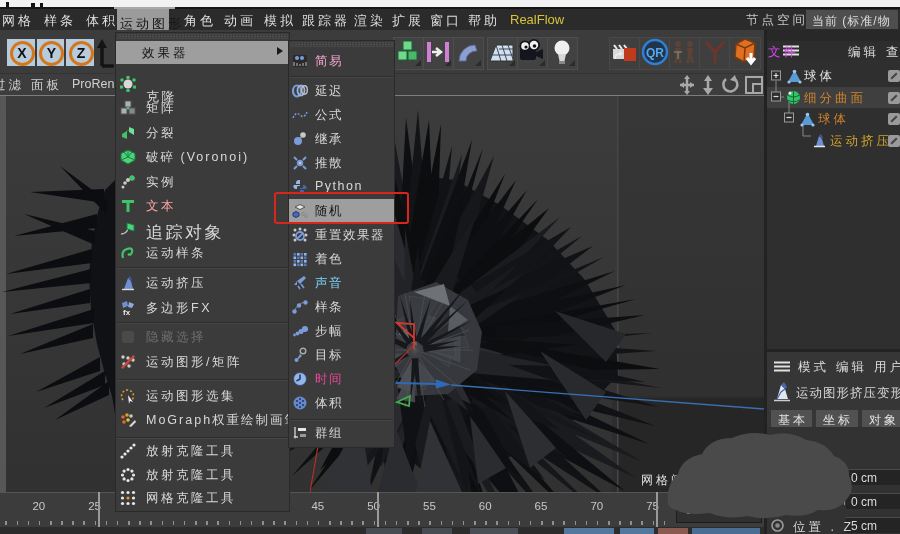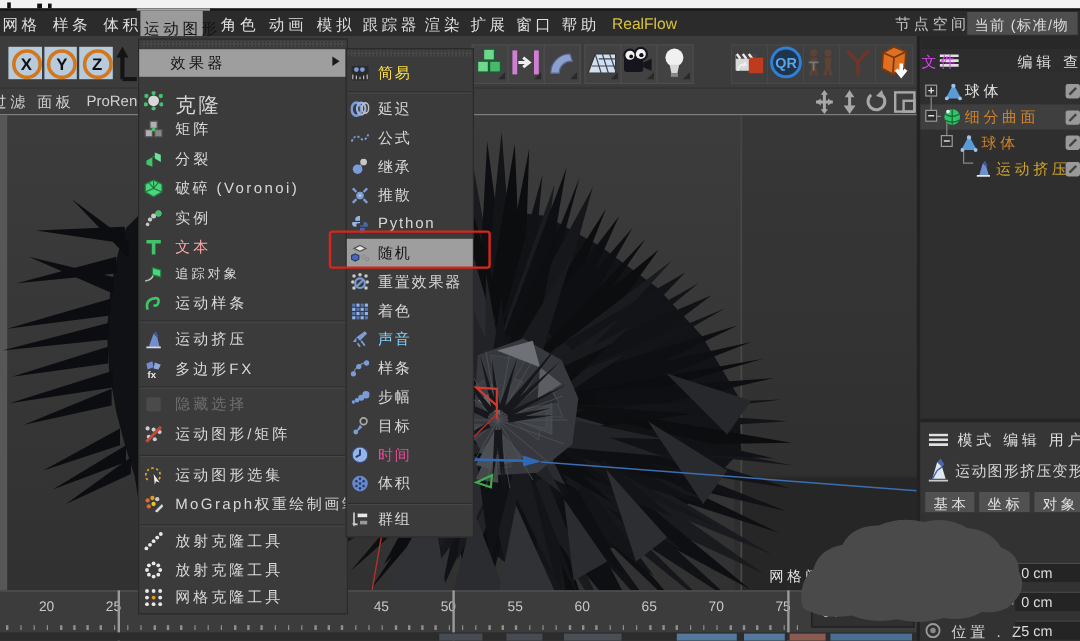--- a/index.html
+++ b/index.html
@@ -561,21 +561,21 @@
 <div class="abs" style="left:277px;top:47px;width:0;height:0;border-left:6px solid #1a1a1a;border-top:4.5px solid transparent;border-bottom:4.5px solid transparent;z-index:52"></div>
 <svg class="abs" style="left:120px;top:76.0px;z-index:52" width="16" height="16" viewBox="0 0 16 16">
       <circle cx="8" cy="8" r="4.5" fill="#d8d8d8"></circle>
       <circle cx="8" cy="1.5" r="1.8" fill="#3fc46a"></circle>
       <circle cx="1.5" cy="11" r="1.8" fill="#3fc46a"></circle>
       <circle cx="14.5" cy="11" r="1.8" fill="#3fc46a"></circle>
       <circle cx="8" cy="14.5" r="1.8" fill="#3fc46a"></circle>
       <circle cx="2" cy="4" r="1.8" fill="#3fc46a"></circle>
       <circle cx="14" cy="4" r="1.8" fill="#3fc46a"></circle>
     </svg>
-<div class="abs" style="left:146px;top:76.0px;font-size:17px;color:#d8d8d8;letter-spacing:2.5px;z-index:52;white-space:nowrap">克隆</div>
+<div class="abs" style="left:146px;top:88px;font-size:13px;color:#d8d8d8;letter-spacing:2.5px;z-index:52;white-space:nowrap">克隆</div>
 <svg class="abs" style="left:120px;top:100.0px;z-index:52" width="16" height="16" viewBox="0 0 16 16">
       <rect x="5" y="1" width="6" height="6" fill="#b0b0b0" stroke="#555"></rect>
       <rect x="1" y="8" width="6" height="6" fill="#b0b0b0" stroke="#555"></rect>
       <rect x="9" y="8" width="6" height="6" fill="#888" stroke="#555"></rect>
       <circle cx="8" cy="8" r="1.6" fill="#3fc46a"></circle>
     </svg>
 <div class="abs" style="left:146px;top:100.0px;font-size:12.5px;color:#d8d8d8;letter-spacing:2.5px;z-index:52;white-space:nowrap">矩阵</div>
 <svg class="abs" style="left:120px;top:124.5px;z-index:52" width="16" height="16" viewBox="0 0 16 16">
       <path d="M2 9 L7 6 L7 14 L2 12 Z" fill="#3fc46a"></path>
       <path d="M9 2 L14 4 L14 10 L9 7 Z" fill="#6fe098"></path>
@@ -596,21 +596,21 @@
     </svg>
 <div class="abs" style="left:146px;top:174.0px;font-size:12.5px;color:#d8d8d8;letter-spacing:2.5px;z-index:52;white-space:nowrap">实例</div>
 <svg class="abs" style="left:120px;top:198.0px;z-index:52" width="16" height="16" viewBox="0 0 16 16">
       <path d="M2 2 L14 2 L14 5 L9.5 5 L9.5 14 L6.5 14 L6.5 5 L2 5 Z" fill="#3fc46a"></path>
     </svg>
 <div class="abs" style="left:146px;top:198.0px;font-size:12.5px;color:#fca5a5;letter-spacing:2.5px;z-index:52;white-space:nowrap">文本</div>
 <svg class="abs" style="left:120px;top:221.0px;z-index:52" width="16" height="16" viewBox="0 0 16 16">
       <path d="M1 13 Q6 13 8 8" stroke="#bbb" fill="none" stroke-width="1.4"></path>
       <path d="M7 2 L14 4 L14 10 L7 8 Z" fill="#4ad47c" stroke="#1f7a40"></path>
     </svg>
-<div class="abs" style="left:146px;top:221.0px;font-size:11px;color:#d8d8d8;letter-spacing:2.5px;z-index:52;white-space:nowrap">追踪对象</div>
+<div class="abs" style="left:146px;top:221.0px;font-size:17px;color:#d8d8d8;letter-spacing:2.5px;z-index:52;white-space:nowrap">追踪对象</div>
 <svg class="abs" style="left:120px;top:245.0px;z-index:52" width="16" height="16" viewBox="0 0 16 16">
       <path d="M3 13 Q1 6 7 4 Q13 2 12 7 Q11 11 8 9" stroke="#3fc46a" stroke-width="2.2" fill="none"></path>
     </svg>
 <div class="abs" style="left:146px;top:245.0px;font-size:12.5px;color:#d8d8d8;letter-spacing:2.5px;z-index:52;white-space:nowrap">运动样条</div>
 <svg class="abs" style="left:120px;top:275.0px;z-index:52" width="16" height="16" viewBox="0 0 16 16">
       <path d="M4 14 L8 3 L11 6 L13 14 Z" fill="#6f8fd0"></path>
       <path d="M8 3 L10 1 L12 5 L11 6 Z" fill="#41589a"></path>
       <path d="M2 14.5 L14 14.5" stroke="#ddd" stroke-width="1.4"></path>
     </svg>
 <div class="abs" style="left:146px;top:275.0px;font-size:12.5px;color:#d8d8d8;letter-spacing:2.5px;z-index:52;white-space:nowrap">运动挤压</div>
@@ -690,21 +690,21 @@
 <div class="abs" style="left:117px;top:437px;width:171px;height:1px;background:#2d2d2d;z-index:52"></div>
 <div class="abs" style="left:117px;top:438px;width:171px;height:1px;background:#464646;z-index:52"></div>
 <div class="abs" style="left:288px;top:40px;width:107px;height:408px;background:#3b3b3b;border:1px solid #2a2a2a;box-sizing:border-box;z-index:55"></div>
 <div class="abs" style="left:290px;top:42px;width:103px;height:6px;z-index:56;background:#474747;background-image:radial-gradient(circle,#2b2b2b 34%,transparent 40%);background-size:3px 2.5px;height:5px"></div>
 <svg class="abs" style="left:292px;top:53px;z-index:57" width="16" height="16" viewBox="0 0 16 16">
       <rect x="1" y="2" width="14" height="12" fill="#2a2a2a"></rect>
       <circle cx="5" cy="5" r="2" fill="#7a9cd8"></circle>
       <circle cx="10" cy="5" r="2" fill="#7a9cd8"></circle>
       <path d="M2 13 L2 9 M5 13 L5 10 M8 13 L8 11 M11 13 L11 10 M14 13 L14 9" stroke="#bbb"></path>
     </svg>
-<div class="abs" style="left:315px;top:53px;font-size:12.5px;color:#fde047;letter-spacing:1.5px;z-index:57;white-space:nowrap">简易</div>
+<div class="abs" style="left:315px;top:53px;font-size:12.5px;color:#f9a8d4;letter-spacing:1.5px;z-index:57;white-space:nowrap">简易</div>
 <svg class="abs" style="left:292px;top:83px;z-index:57" width="16" height="16" viewBox="0 0 16 16">
       <ellipse cx="5" cy="8" rx="4" ry="5.5" fill="none" stroke="#7a9cd8" stroke-width="2.2"></ellipse>
       <ellipse cx="9" cy="7.5" rx="3.5" ry="5" fill="none" stroke="#9ab4e4" stroke-width="1.8"></ellipse>
       <ellipse cx="12.5" cy="7" rx="2.8" ry="4.2" fill="none" stroke="#c0c0c0" stroke-width="1.4"></ellipse>
     </svg>
 <div class="abs" style="left:315px;top:83px;font-size:12.5px;color:#d8d8d8;letter-spacing:1.5px;z-index:57;white-space:nowrap">延迟</div>
 <svg class="abs" style="left:292px;top:107px;z-index:57" width="16" height="16" viewBox="0 0 16 16">
       <path d="M1 11 Q4 4 8 8 Q12 12 15 5" stroke="#7a9cd8" stroke-width="1.5" fill="none" stroke-dasharray="2 1.5"></path>
     </svg>
 <div class="abs" style="left:315px;top:107px;font-size:12.5px;color:#d8d8d8;letter-spacing:1.5px;z-index:57;white-space:nowrap">公式</div>

